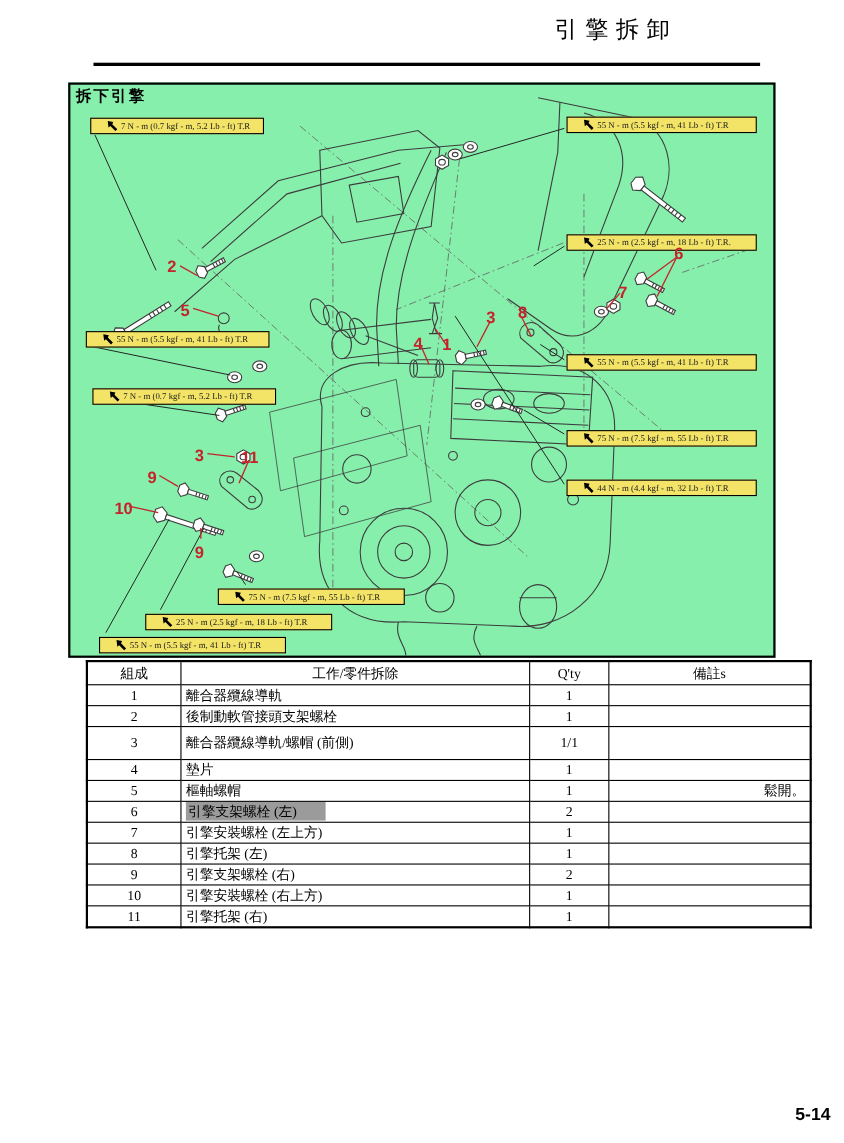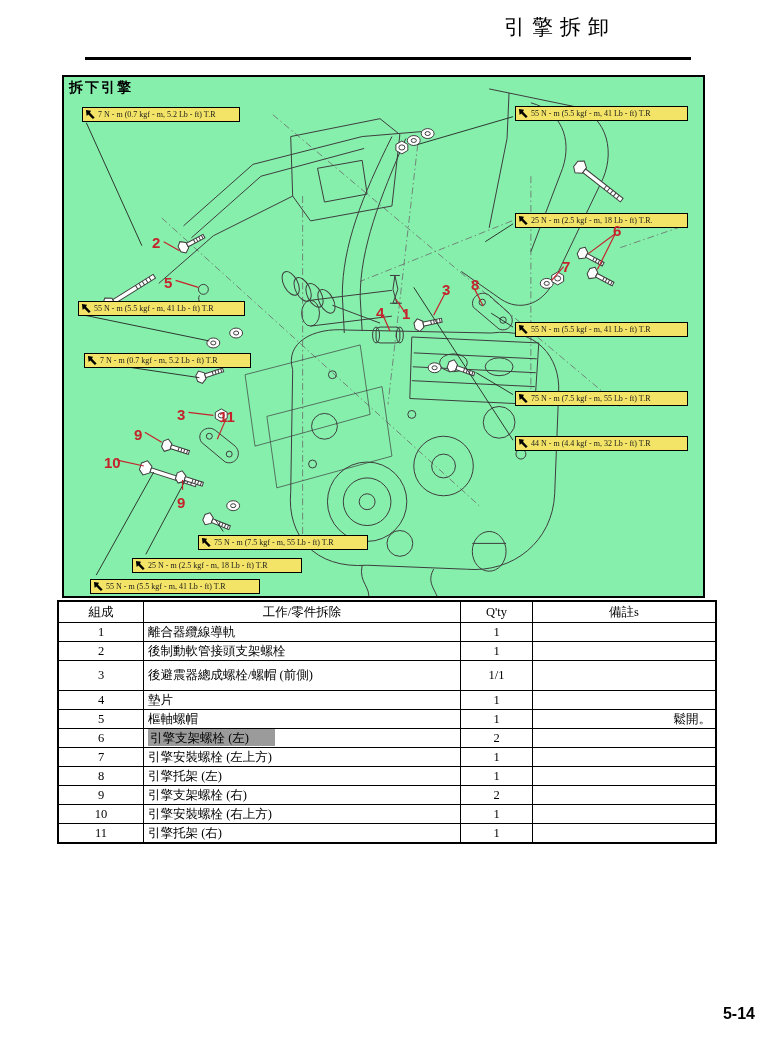--- a/index.html
+++ b/index.html
@@ -25,32 +25,32 @@
   .diagram{
     position:absolute;left:62px;top:75px;width:643px;height:523px;
     border:2px solid #000;box-sizing:border-box;background:#86efac;
   }
   .diagram-title{position:absolute;left:5px;top:2px;font-size:14px;font-weight:bold;letter-spacing:2px;z-index:5;}
   svg.art{position:absolute;left:0;top:0;width:100%;height:100%;}
 
   .tq{
     position:absolute;display:flex;align-items:center;gap:2px;z-index:4;
     background:var(--yellow);border:1px solid #000;height:15px;box-sizing:border-box;
-    padding:0 2px;font-size:8px;white-space:nowrap;color:var(--ink);
+    padding:0 14px;font-size:8px;white-space:nowrap;color:var(--ink);
     font-family:"Liberation Serif",serif;
   }
   .tq svg{flex:0 0 auto;}
   .callout{
     position:absolute;z-index:5;color:var(--red);font-weight:bold;font-size:15px;
     font-family:"Liberation Sans","DejaVu Sans",sans-serif;line-height:1;
   }
 
   
   table.parts{
-    position:absolute;left:57px;top:600px;width:643px;border-collapse:collapse;
+    position:absolute;left:78px;top:600px;width:643px;border-collapse:collapse;
     font-size:12.5px;table-layout:fixed;
   }
   table.parts th,table.parts td{
     border:1px solid #000;padding:0 4px;overflow:hidden;white-space:nowrap;
   }
   table.parts{border:2px solid #000;}
   table.parts th{height:20px;font-weight:normal;text-align:center;}
   table.parts td{height:18px;}
   table.parts tr.tall td{height:29px;}
   .c-no{width:76px;text-align:center;}
@@ -321,21 +321,21 @@
       <td class="c-rem"></td>
     </tr>
     <tr>
       <td class="c-no">2</td>
       <td class="c-name">後制動軟管接頭支架螺栓</td>
       <td class="c-qty">1</td>
       <td class="c-rem"></td>
     </tr>
     <tr class="tall">
       <td class="c-no">3</td>
-      <td class="c-name">後避震器總成螺栓/螺帽 (前側)</td>
+      <td class="c-name">離合器纜線導軌/螺帽 (前側)</td>
       <td class="c-qty">1/1</td>
       <td class="c-rem"></td>
     </tr>
     <tr>
       <td class="c-no">4</td>
       <td class="c-name">墊片</td>
       <td class="c-qty">1</td>
       <td class="c-rem"></td>
     </tr>
     <tr>

